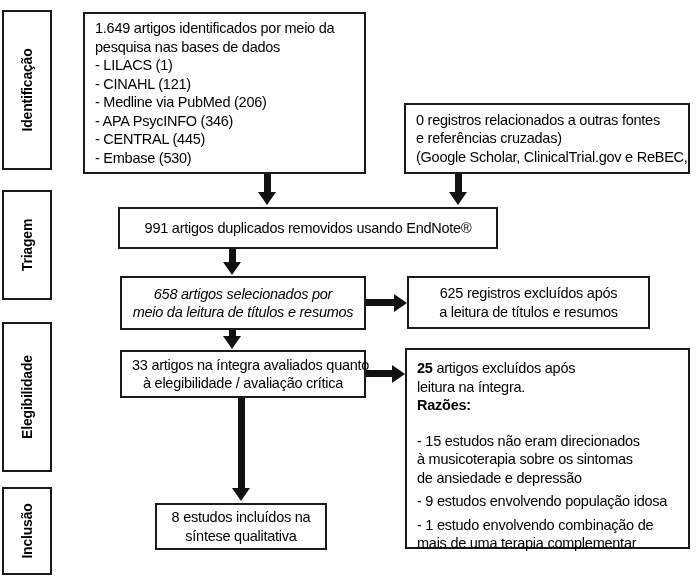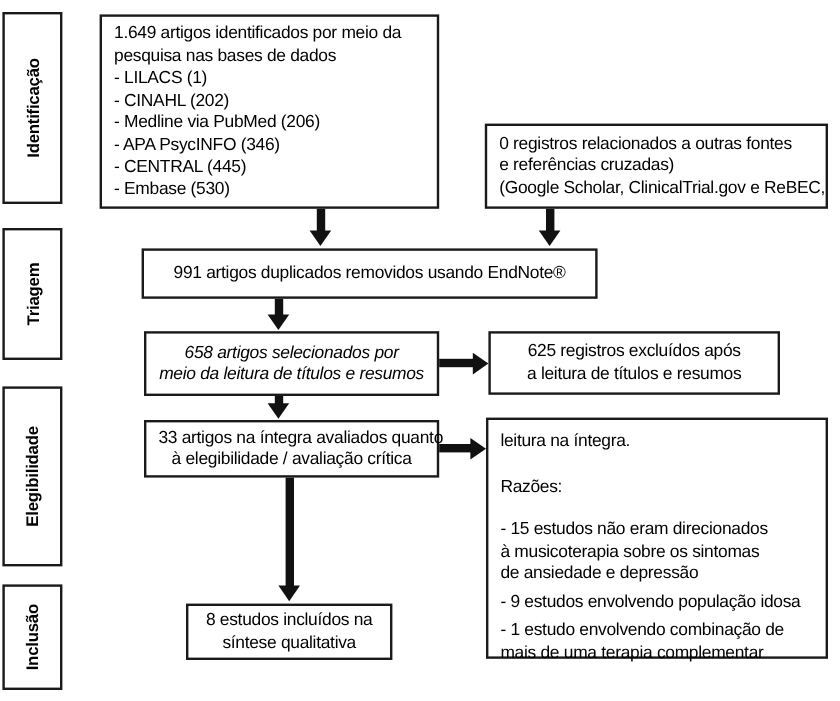--- a/index.html
+++ b/index.html
@@ -91,21 +91,21 @@
     <span>Elegibilidade</span>
   </div>
   <div class="stage" style="top:487px;height:88px;">
     <span>Inclusão</span>
   </div>
 
   <div class="box pad left" style="left:83px;top:12px;width:283px;height:162px;">
     <div class="line">1.649 artigos identificados por meio da</div>
     <div class="line">pesquisa nas bases de dados</div>
     <div class="line">- LILACS (1)</div>
-    <div class="line">- CINAHL (202)</div>
+    <div class="line">- CINAHL (121)</div>
     <div class="line">- Medline via PubMed (206)</div>
     <div class="line">- APA PsycINFO (346)</div>
     <div class="line">- CENTRAL (445)</div>
     <div class="line">- Embase (530)</div>
   </div>
 
   <div class="box pad left" style="left:404px;top:103px;width:286px;height:71px;">
     <div class="line">0 registros relacionados a outras fontes</div>
     <div class="line">e referências cruzadas)</div>
     <div class="line">(Google Scholar, ClinicalTrial.gov e ReBEC,</div>
@@ -142,22 +142,23 @@
 
   <div class="box pad center" style="left:120px;top:350px;width:246px;height:48px;">
     <div class="line">33 artigos na íntegra avaliados quanto</div>
     <div class="line">à elegibilidade / avaliação crítica</div>
   </div>
 
   <div class="h-shaft" style="left:366px;top:370px;width:28px;"></div>
   <div class="h-head" style="left:392px;top:365px;"></div>
 
   <div class="box pad left" style="left:405px;top:348px;width:285px;height:201px;justify-content:flex-start;padding-top:9px;">
+    <div class="line"><b>25</b><span> artigos excluídos após</span></div>
     <div class="line">leitura na íntegra.</div>
-    <div class="line" style="font-weight:normal;margin-top:19px;">Razões:</div>
+    <div class="line" style="font-weight:bold;margin-top:0;">Razões:</div>
     <div class="line" style="margin-top:17px;">- 15 estudos não eram direcionados</div>
     <div class="line">à musicoterapia sobre os sintomas</div>
     <div class="line">de ansiedade e depressão</div>
     <div class="line" style="margin-top:5px;">- 9 estudos envolvendo população idosa</div>
     <div class="line" style="margin-top:5px;">- 1 estudo envolvendo combinação de</div>
     <div class="line">mais de uma terapia complementar</div>
   </div>
 
   <div class="v-shaft" style="left:238px;top:398px;height:92px;"></div>
   <div class="v-head" style="left:232px;top:488px;"></div>

